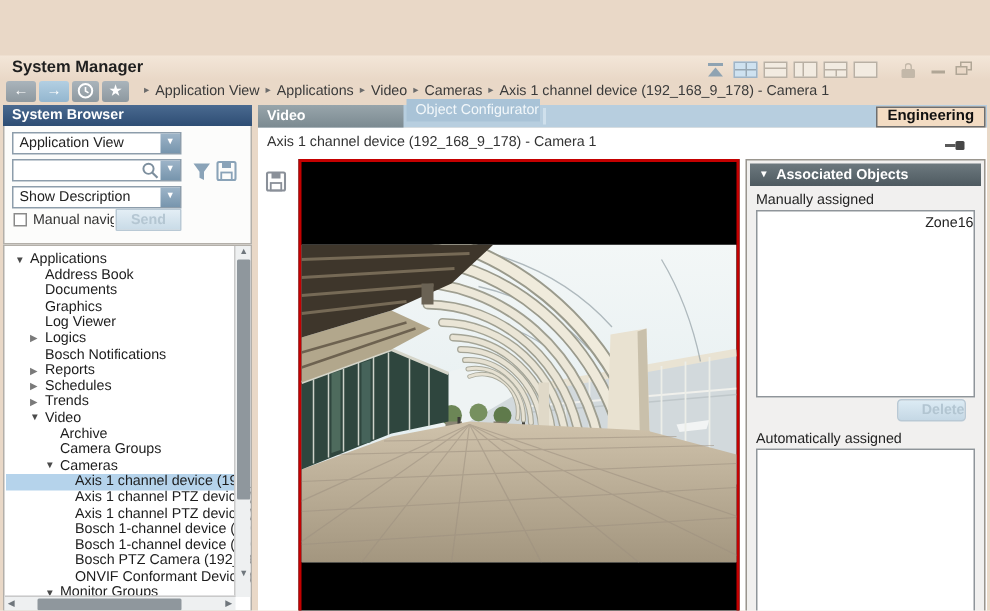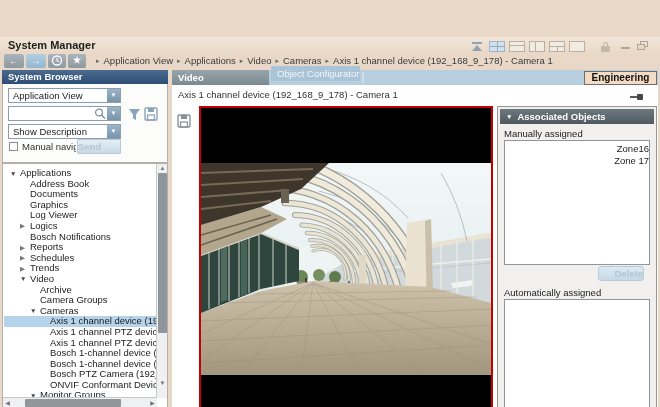--- a/index.html
+++ b/index.html
@@ -47,21 +47,21 @@
   .dd .dd-text { flex:1; padding-left:4px; font-size:9.5px; color:#222; white-space:nowrap; overflow:hidden; }
   .dd .dd-btn { width:13px; height:13px; background:linear-gradient(#9db4c8,#7795ad); color:#fff; font-size:6px; text-align:center; line-height:13px; }
   #dd-view { top:4px; }
   #search-combo { top:22px; }
   #search-combo .mag { width:14px; height:13px; }
   #dd-desc { top:40px; }
   #filter-icon { left:125px; top:24px; }
   #save-icon-sb { left:141px; top:23px; }
   #manual-check { left:6px; top:58px; width:9px; height:9px; background:#fff; border:1px solid #8a8a8a; }
   #manual-label { left:19px; top:57px; font-size:9.5px; color:#333; width:54px; white-space:nowrap; overflow:hidden; }
-  #send-btn { left:74px; top:55px; width:44px; height:15px; background:linear-gradient(#e3eef5,#c9dbe7); border:1px solid #b9c9d5; color:#b4c6d2; font-weight:bold; font-size:9.5px; text-align:left; line-height:13px; border-radius:1px; }
+  #send-btn { left:74px; top:55px; width:44px; height:15px; background:linear-gradient(#e3eef5,#c9dbe7); border:1px solid #b9c9d5; color:#b4c6d2; font-weight:bold; font-size:9.5px; text-align:center; line-height:13px; border-radius:1px; }
   #sb-tree { left:2px; top:126px; width:166px; height:245px; background:#fff; border:1px solid #b3afa9; overflow:hidden; }
   #tree-rows { position:absolute; left:1px; top:4px; width:152px; }
   .trow { position:relative; height:10.6px; line-height:10.6px; white-space:nowrap; font-size:9.5px; color:#1c1c1c; }
   .trow.sel { background:#b5d3eb; }
   .texp { display:inline-block; width:10px; font-size:6.5px; color:#4a4a4a; vertical-align:0.5px; }
   .texp.col { color:#7a7a7a; }
   .vscroll { position:absolute; right:0; top:0; width:11px; height:234px; background:#eef0f1; border-left:1px solid #c9c9c9; }
   .vscroll .arr { position:absolute; left:0; width:11px; height:9px; color:#6f767c; font-size:6px; text-align:center; line-height:9px; }
   .vscroll .thumb { position:absolute; left:1px; top:9px; width:9px; height:160px; background:#8f979d; border-radius:1px; }
   .hscroll { position:absolute; left:0; bottom:0; width:154px; height:10px; background:#eef0f1; border-top:1px solid #c9c9c9; }
@@ -361,20 +361,19 @@
     </svg>
   </div>
 
   <div class="abs" id="assoc-panel">
     <div id="assoc-header">
       <span class="tri">▼</span><span class="txt">Associated Objects</span>
     </div>
     <div class="assoc-label" id="lbl-manual">Manually assigned</div>
     <div class="listbox" id="list-manual">
         <div class="zitem">Zone16</div>
-        <div class="zitem">Zone 17</div>
       </div>
     <div id="delete-btn">Delete</div>
     <div class="assoc-label" id="lbl-auto">Automatically assigned</div>
     <div class="listbox" id="list-auto"></div>
   </div>
 
 </div>
 
 </body></html>

